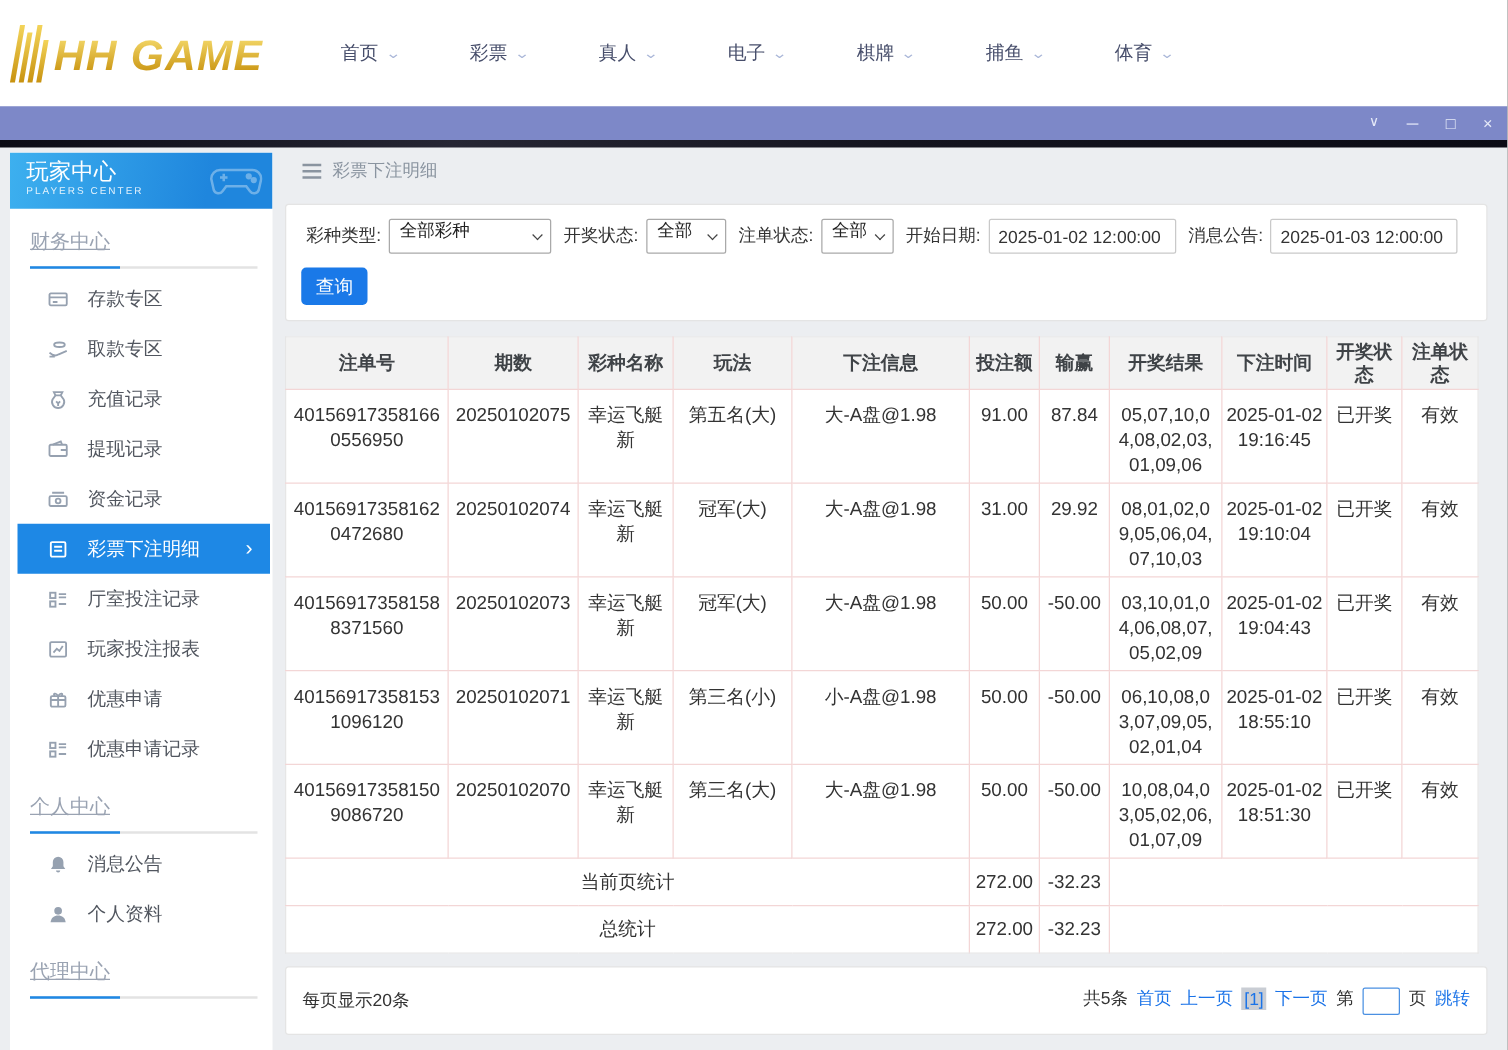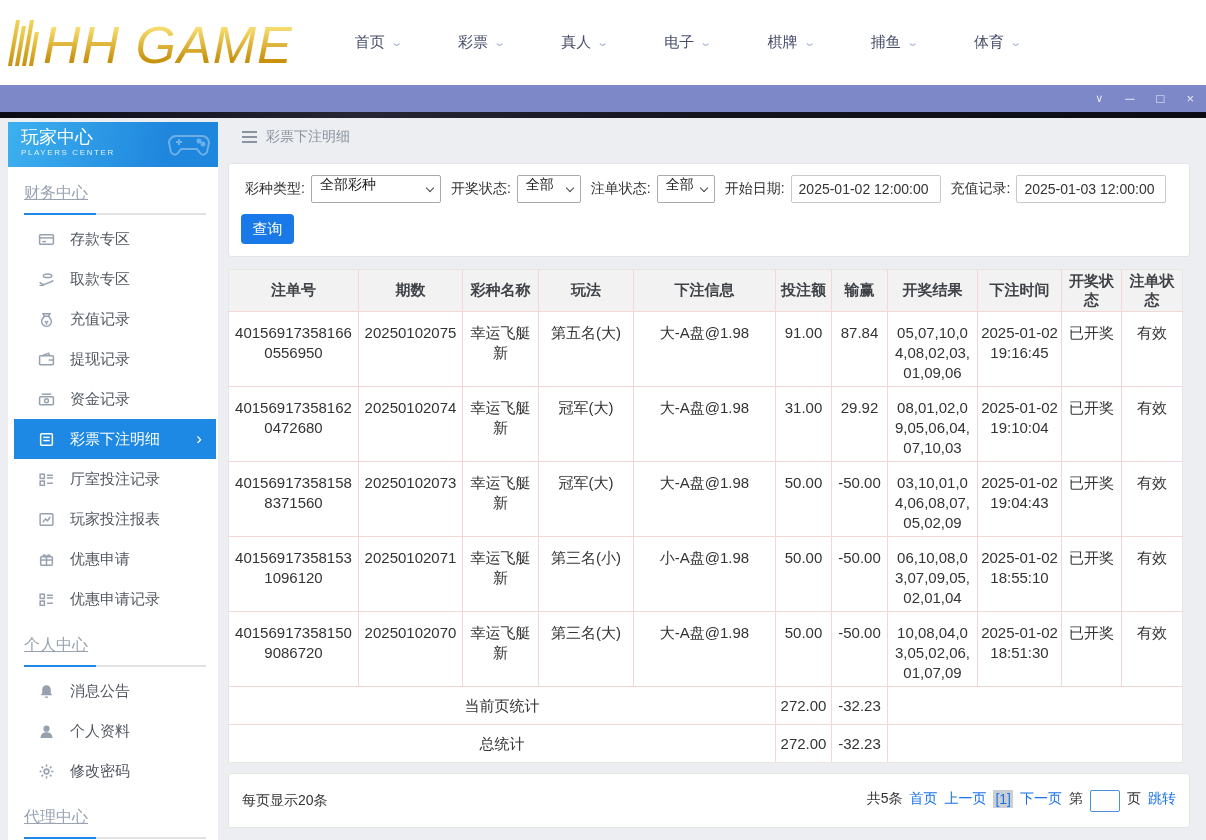--- a/index.html
+++ b/index.html
@@ -7,21 +7,21 @@
   body { font-family:"Liberation Sans","DejaVu Sans",sans-serif; }
   .app { position:relative; width:1206px; height:840px; background:#fff; overflow:hidden; margin:0 auto; }
 
   
   .site-header { height:85px; background:#fff; display:flex; align-items:center; }
   .logo { display:flex; align-items:flex-end; margin-left:12px; }
   .logo-stripes { display:flex; align-items:flex-end; gap:3px; margin-right:6px; transform:skewX(-10deg); }
   .logo-stripes i { display:block; width:4px; background:linear-gradient(180deg,#f3d45a,#c8920f); }
   .logo-stripes i:nth-child(1){height:46px;} .logo-stripes i:nth-child(2){height:40px;}
   .logo-stripes i:nth-child(3){height:46px;} .logo-stripes i:nth-child(4){height:34px;}
-  .logo-text { font-size:52px; line-height:42px; font-weight:normal; font-style:italic; letter-spacing:1px;
+  .logo-text { font-size:34px; line-height:42px; font-weight:bold; font-style:italic; letter-spacing:1px;
     color:#d3a029; background:linear-gradient(180deg,#f6dc6e 10%,#c8920f 85%);
     -webkit-background-clip:text; background-clip:text; -webkit-text-fill-color:transparent; }
   .top-nav { display:flex; margin-left:62px; gap:57px; }
   .nav-item { display:flex; align-items:center; gap:7px; font-size:15px; color:#474e6b; cursor:pointer; white-space:nowrap; }
   .nav-chev { color:#a9b6d8; font-size:11px; transform:scaleX(1.4); }
 
   
   .titlebar { height:27px; background:#7d88c8; display:flex; align-items:center; justify-content:flex-end; padding-right:12px; gap:22px; }
   .win-btn { color:#e6eaf8; font-size:13px; line-height:1; cursor:pointer; }
   .win-btn.small { font-size:11px; }
@@ -290,29 +290,20 @@
         </div>
         <div class="mi">
           <span class="ic">
             <svg viewBox="0 0 16 16" fill="currentColor" stroke="none">
                 <circle cx="8" cy="5.3" r="2.9"></circle>
                 <path d="M2.3 14 c.5 -3.6 2.6 -5.2 5.7 -5.2 s5.2 1.6 5.7 5.2 z"></path>
               </svg>
           </span>
           <span>个人资料</span>
         </div>
-        <div class="mi">
-          <span class="ic">
-            <svg viewBox="0 0 16 16" fill="none" stroke="currentColor" stroke-width="1.5">
-                <circle cx="8" cy="8" r="2.2"></circle>
-                <path d="M8 1.5 v2 M8 12.5 v2 M1.5 8 h2 M12.5 8 h2 M3.4 3.4 l1.4 1.4 M11.2 11.2 l1.4 1.4 M12.6 3.4 l-1.4 1.4 M4.8 11.2 l-1.4 1.4"></path>
-              </svg>
-          </span>
-          <span>修改密码</span>
-        </div>
       </div>
 
       <div class="section">
         <div class="section-label">代理中心</div>
         <div class="section-rule">
             <i></i>
           </div>
       </div>
     </aside>
 
@@ -338,21 +329,21 @@
             <span>全部</span>
             <span class="caret"></span>
           </span>
           <span class="flabel">注单状态:</span>
           <span class="sel w-sm">
             <span>全部</span>
             <span class="caret"></span>
           </span>
           <span class="flabel">开始日期:</span>
           <input class="din" value="2025-01-02 12:00:00" style="">
-          <span class="flabel">充值记录:</span>
+          <span class="flabel">消息公告:</span>
           <input class="din" value="2025-01-03 12:00:00" style="">
         </div>
         <button class="search-btn">查询</button>
       </div>
 
       <table class="bets">
         <colgroup>
           <col style="width:130px">
             <col style="width:104px">
             <col style="width:76px">

